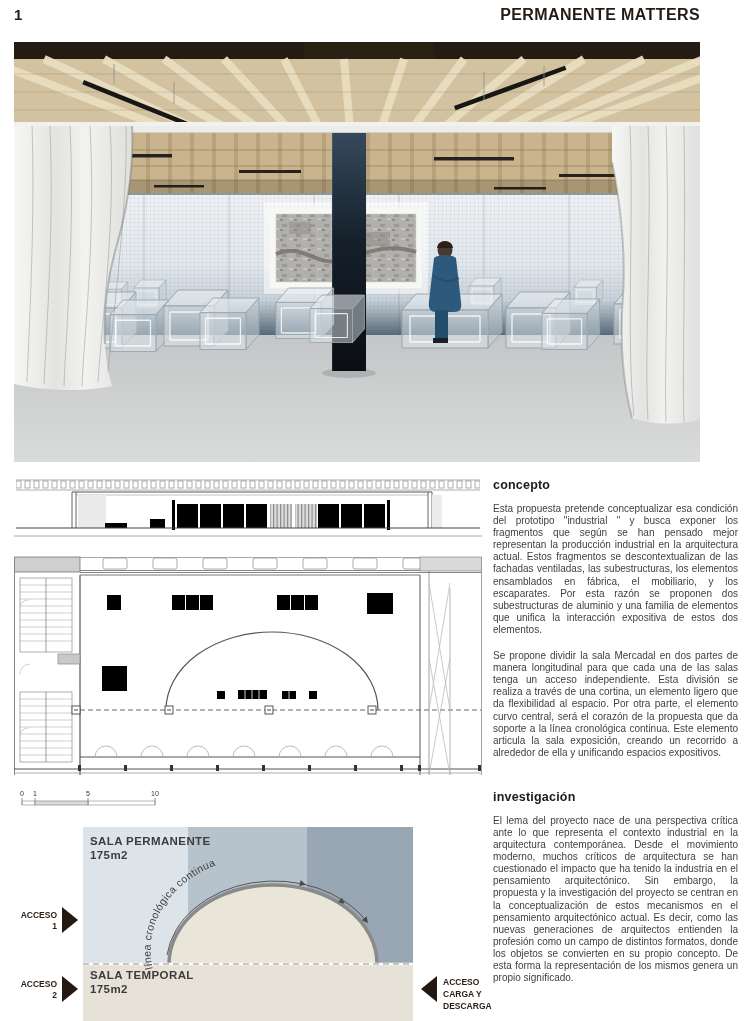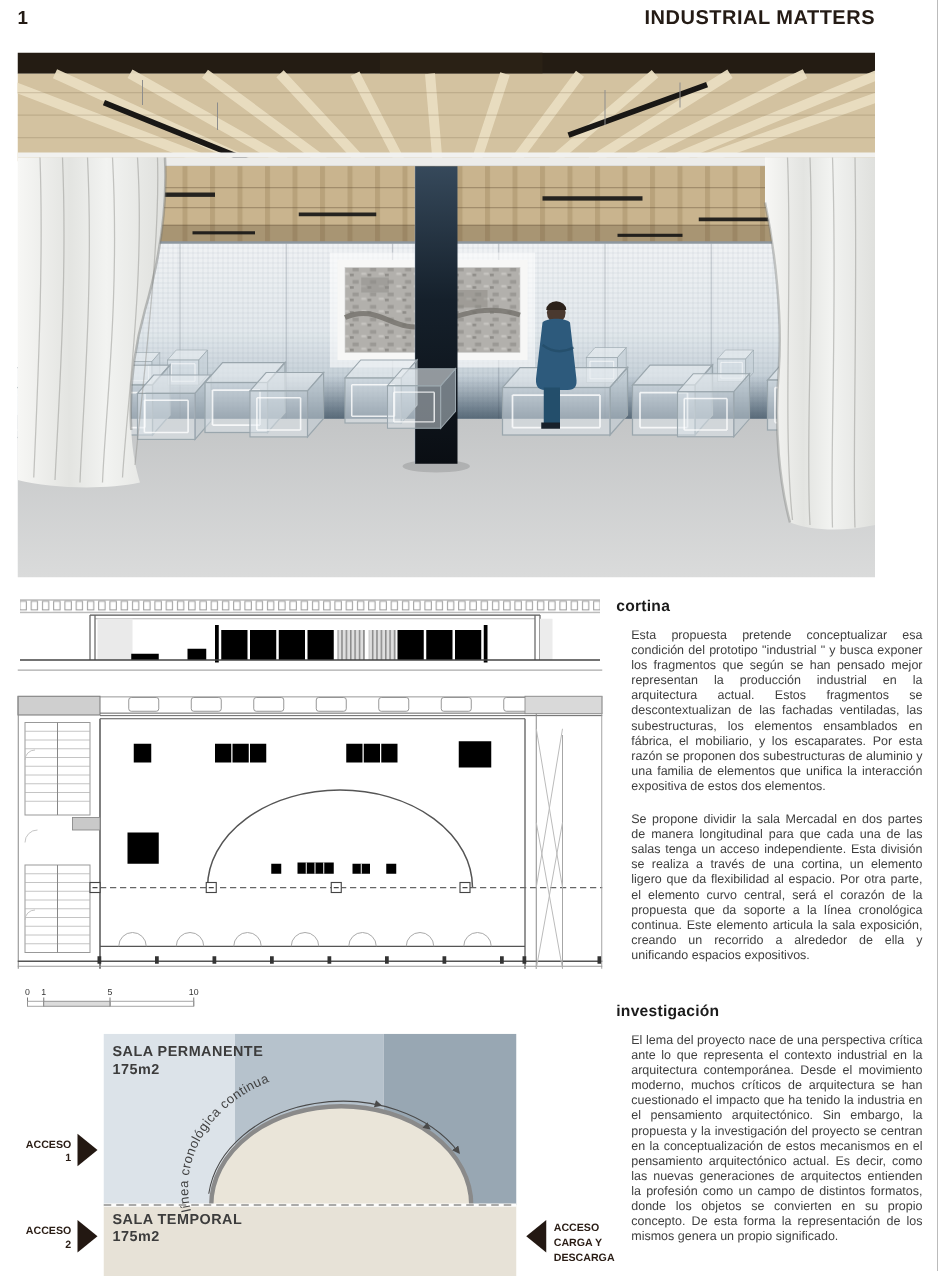--- a/index.html
+++ b/index.html
@@ -7,30 +7,30 @@
          font-family:"Liberation Sans",sans-serif;overflow:hidden;margin:0 auto;}
   .board svg{display:block;font-family:"Liberation Sans",sans-serif;}
   .page-num{position:absolute;left:14px;top:6px;font-size:15px;font-weight:bold;color:#241b15;}
   .board-title{position:absolute;right:50px;top:6px;font-size:16px;font-weight:bold;
                letter-spacing:0.4px;color:#241b15;}
   .render-wrap{position:absolute;left:14px;top:42px;width:686px;height:420px;}
   .drawings-wrap{position:absolute;left:14px;top:478px;width:468px;height:332px;}
   .textcol{position:absolute;left:493px;top:478px;width:245px;color:#3f3f3f;}
   .textcol h3{margin:0 0 11px 0;font-size:12.5px;font-weight:bold;color:#1b1b1b;letter-spacing:0.2px;}
   .textcol h3.second{margin-top:31px;}
-  .textcol p{margin:0 0 14px 12px;font-size:10px;line-height:12.1px;text-align:justify;}
+  .textcol p{margin:0 0 14px 0;font-size:10px;line-height:12.1px;text-align:justify;}
   .diagram-wrap{position:absolute;left:0;top:827px;width:750px;height:194px;}
 </style>
 </head>
 <body>
 
 <div class="board">
 
   <div class="page-num">1</div>
-  <div class="board-title">INDUSTRIAL MATTERS</div>
+  <div class="board-title">PERMANENTE MATTERS</div>
 
   <div class="render-wrap">
   <svg viewBox="0 0 686 420" width="686" height="420" preserveAspectRatio="none">
     <defs>
       <linearGradient id="gFloor" x1="0" y1="0" x2="0" y2="1">
         <stop offset="0" stop-color="#c3c5c6"></stop>
             <stop offset="1" stop-color="#dadbdb"></stop>
       </linearGradient>
       <linearGradient id="gMesh" x1="0" y1="0" x2="0" y2="1">
         <stop offset="0" stop-color="#f0f2f4"></stop>
@@ -329,21 +329,21 @@
         <text x="8" y="318">0</text>
         <text x="21" y="318">1</text>
         <text x="74" y="318">5</text>
         <text x="141" y="318">10</text>
       </g>
     </g>
   </svg>
   </div>
 
   <div class="textcol">
-    <h3>cortina</h3>
+    <h3>concepto</h3>
     <p>Esta propuesta pretende conceptualizar esa condición del prototipo "industrial " y busca exponer los fragmentos que según se han pensado mejor representan la producción industrial en la arquitectura actual. Estos fragmentos se descontextualizan de las fachadas ventiladas, las subestructuras, los elementos ensamblados en fábrica, el mobiliario, y los escaparates. Por esta razón se proponen dos subestructuras de aluminio y una familia de elementos que unifica la interacción expositiva de estos dos elementos.</p>
     <p>Se propone dividir la sala Mercadal en dos partes de manera longitudinal para que cada una de las salas tenga un acceso independiente. Esta división se realiza a través de una cortina, un elemento ligero que da flexibilidad al espacio. Por otra parte, el elemento curvo central, será el corazón de la propuesta que da soporte a la línea cronológica continua. Este elemento articula la sala exposición, creando un recorrido a alrededor de ella y unificando espacios expositivos.</p>
     <h3 class="second">investigación</h3>
     <p>El lema del proyecto nace de una perspectiva crítica ante lo que representa el contexto industrial en la arquitectura contemporánea. Desde el movimiento moderno, muchos críticos de arquitectura se han cuestionado el impacto que ha tenido la industria en el pensamiento arquitectónico. Sin embargo, la propuesta y la investigación del proyecto se centran en la conceptualización de estos mecanismos en el pensamiento arquitectónico actual. Es decir, como las nuevas generaciones de arquitectos entienden la profesión como un campo de distintos formatos, donde los objetos se convierten en su propio concepto. De esta forma la representación de los mismos genera un propio significado.</p>
   </div>
 
   <div class="diagram-wrap">
   <svg viewBox="0 0 750 194" width="750" height="194">
     <defs>
       <marker id="mArrow" viewBox="0 0 8 8" refX="6" refY="4" markerWidth="7" markerHeight="7" orient="auto">

